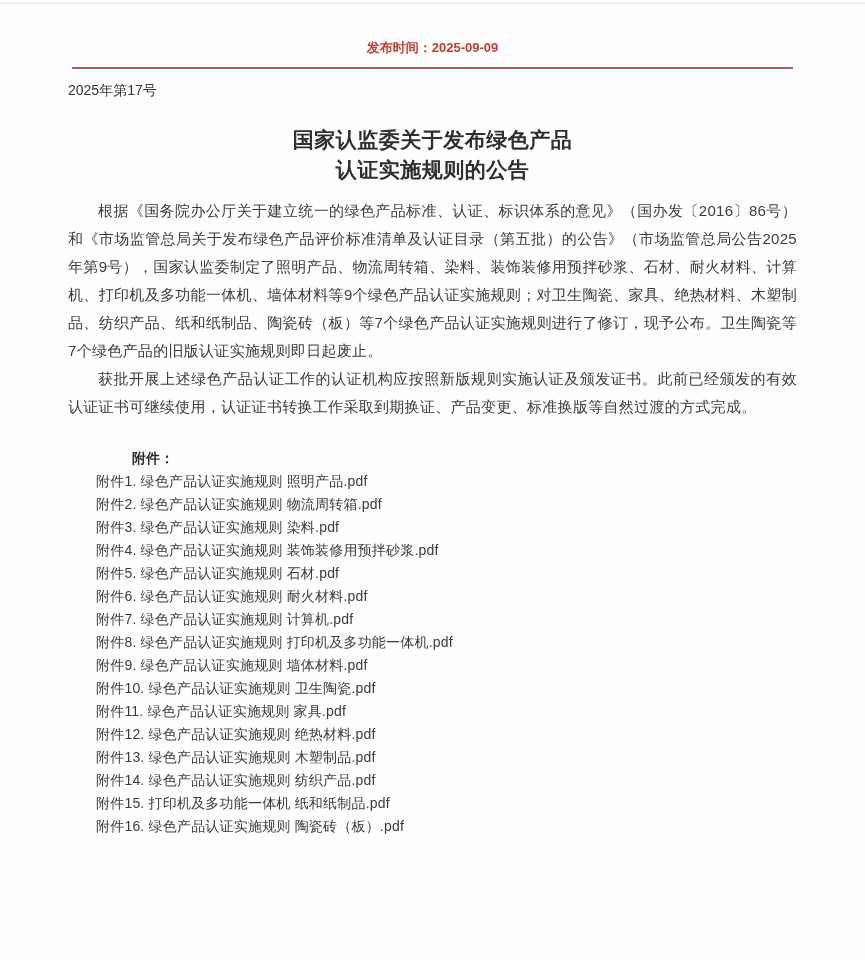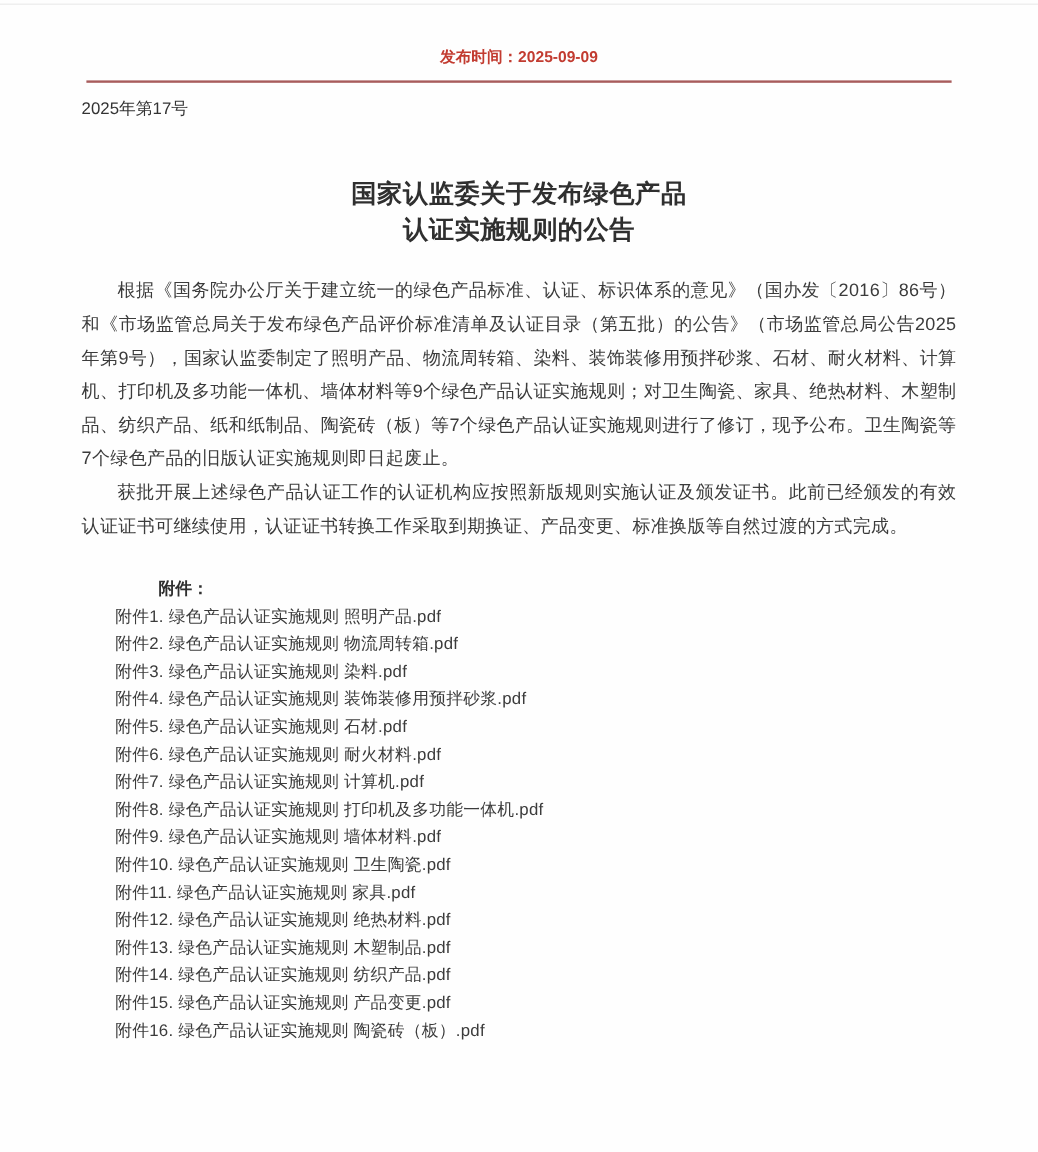--- a/index.html
+++ b/index.html
@@ -43,32 +43,32 @@
     margin: 10px 4px 0 4px;
     border-top: 2px solid #a85c5c;
   }
   .doc-number {
     margin-top: 13px;
     text-align: left;
     font-size: 14px;
     color: #333333;
   }
   .notice-title {
-    margin-top: 47px;
+    margin-top: 26px;
     text-align: center;
     font-size: 21px;
     font-weight: bold;
     color: #2f2f2f;
     letter-spacing: 0.5px;
   }
   .notice-title.line2 {
     margin-top: 2px;
   }
   .body-text {
-    margin-top: 24px;
+    margin-top: 13px;
   }
   .body-text p {
     font-size: 15px;
     line-height: 28px;
     color: #3b3b3b;
     text-align: justify;
     text-indent: 2em;
     letter-spacing: 0.3px;
   }
   .attachments {
@@ -125,18 +125,18 @@
       <a class="attachment-link">附件5. 绿色产品认证实施规则 石材.pdf</a>
       <a class="attachment-link">附件6. 绿色产品认证实施规则 耐火材料.pdf</a>
       <a class="attachment-link">附件7. 绿色产品认证实施规则 计算机.pdf</a>
       <a class="attachment-link">附件8. 绿色产品认证实施规则 打印机及多功能一体机.pdf</a>
       <a class="attachment-link">附件9. 绿色产品认证实施规则 墙体材料.pdf</a>
       <a class="attachment-link">附件10. 绿色产品认证实施规则 卫生陶瓷.pdf</a>
       <a class="attachment-link">附件11. 绿色产品认证实施规则 家具.pdf</a>
       <a class="attachment-link">附件12. 绿色产品认证实施规则 绝热材料.pdf</a>
       <a class="attachment-link">附件13. 绿色产品认证实施规则 木塑制品.pdf</a>
       <a class="attachment-link">附件14. 绿色产品认证实施规则 纺织产品.pdf</a>
-      <a class="attachment-link">附件15. 绿色产品认证实施规则 产品变更.pdf</a>
+      <a class="attachment-link">附件15. 打印机及多功能一体机 纸和纸制品.pdf</a>
       <a class="attachment-link">附件16. 绿色产品认证实施规则 陶瓷砖（板）.pdf</a>
     </div>
 
   </div>
 </div>
 
 </body></html>

